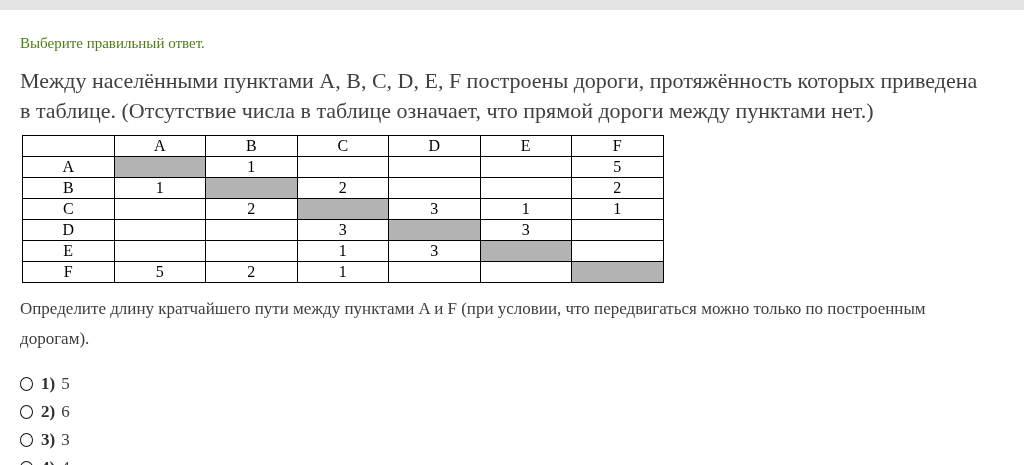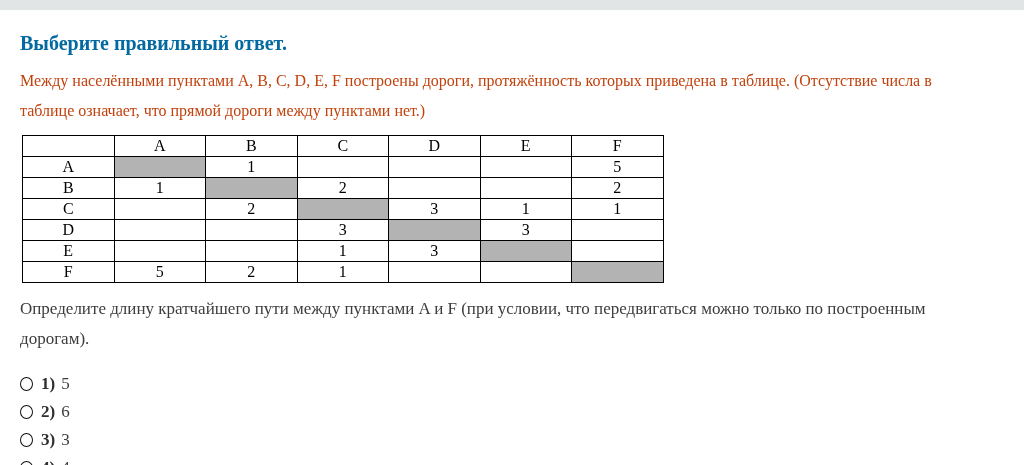--- a/index.html
+++ b/index.html
@@ -13,30 +13,30 @@
   .topbar {
     width: 1024px; height: 10px;
     background: #e2e5e5;
   }
   .content {
     padding: 0 22px 0 20px;
     width: 1010px;
   }
   .title {
     margin-top: 21px;
-    font-size: 20px;
-    font-weight: bold;
-    color: #0369a1;
+    font-size: 15px;
+    font-weight: normal;
+    color: #4d7c0f;
     line-height: 24px;
   }
   .intro {
     margin-top: 11px;
-    font-size: 16px;
+    font-size: 22px;
     line-height: 30px;
-    color: #c2410c;
+    color: #404040;
     max-width: 990px;
   }
   table.dist {
     margin-top: 9px;
     margin-left: 2px;
     border-collapse: collapse;
     table-layout: fixed;
     width: 641px;
   }
   table.dist td {

